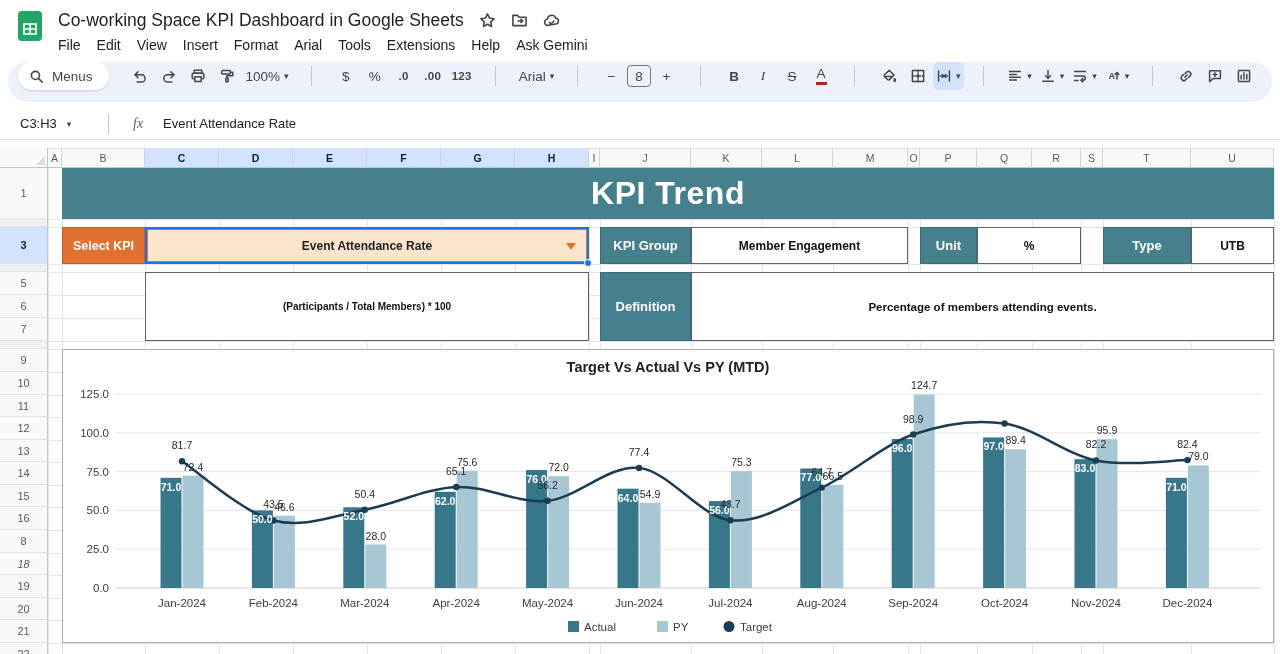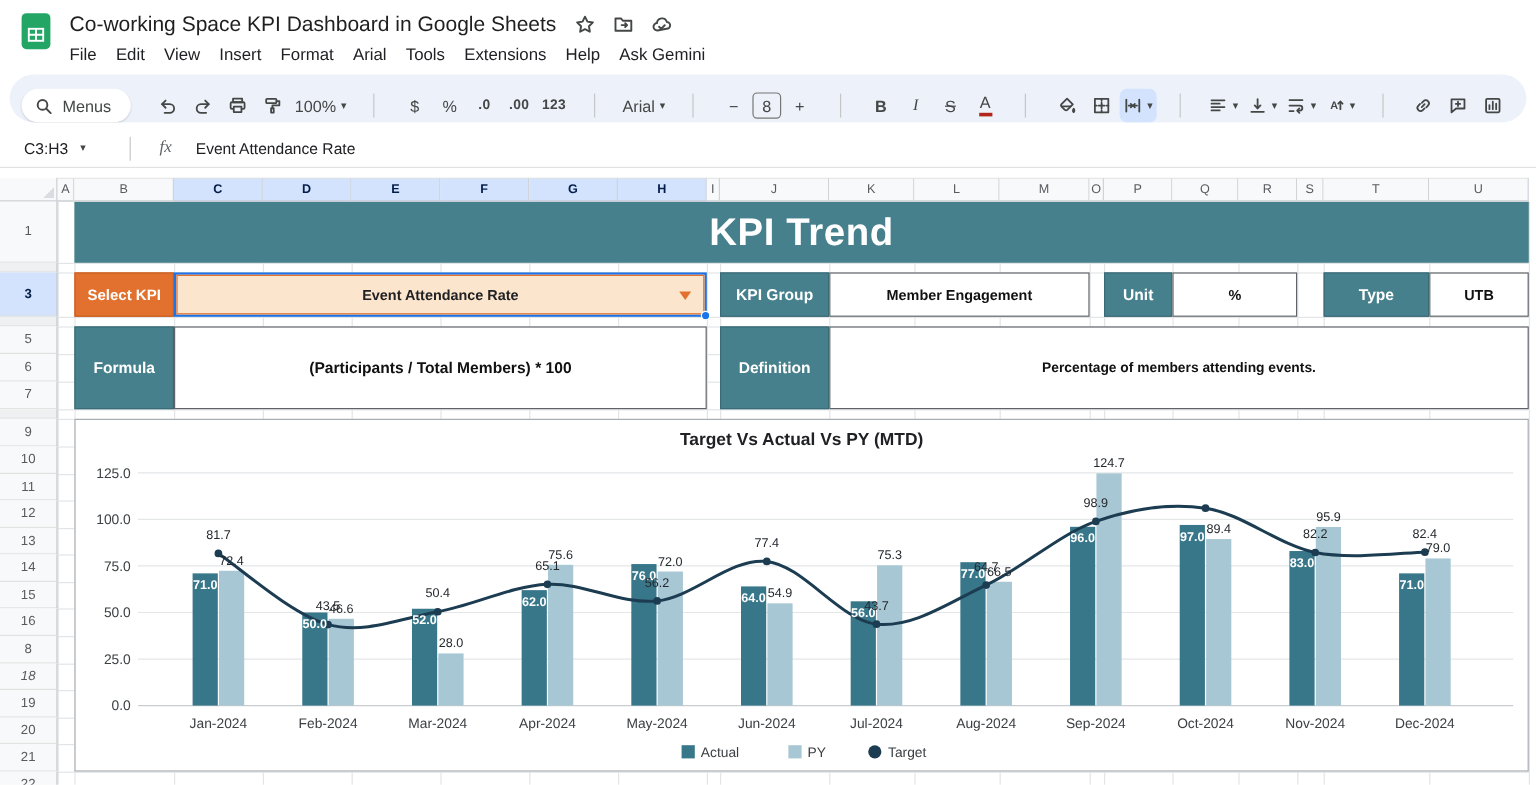--- a/index.html
+++ b/index.html
@@ -11,21 +11,21 @@
   .logo { width:28px; height:34px; margin-top:2px; }
   .tb-right { margin-left:14px;text-align:center; }
   .title-row { display:flex; align-items:center; gap:15px; height:26px; }
   .doc-title { font-size:17.5px; color:#1f1f1f; white-space:nowrap; }
   .tb-ic { color:#444746; display:flex; align-items:center; }
   .menubar { display:flex; margin-left:-8px; margin-top:1px; }
   .menu-item { padding:3px 8px; border-radius:8px; font-size:14px; color:#202124; white-space:nowrap; }
 
   
   .toolbar { margin:4px 8px 0; height:40px; background:#edf2fa; border-radius:21px;
-    display:flex; align-items:flex-end; padding:0 14px 0 10px; overflow:hidden; }
+    display:flex; align-items:flex-start; padding:0 14px 0 10px; overflow:hidden; }
   .menus-pill { display:flex; align-items:center; gap:7px; background:#fff; border-radius:16px;
     height:28px; padding:0 16px 0 10px; font-size:13.5px; color:#444746;
     box-shadow:0 1px 2px rgba(0,0,0,.15); margin-right:18px; flex:0 0 auto; }
   .tb-groups { display:flex; align-items:center; flex:1; min-width:0; justify-content:space-between; }
   .tb-group { display:flex; align-items:center; gap:2px; }
   .tb-btn { min-width:27px; height:28px; padding:0 3px; border-radius:6px; display:flex;
     align-items:center; justify-content:center; color:#444746; font-size:13.5px; }
   .tb-btn.active { background:#d3e3fd; }
   .tb-sep { width:1px; height:20px; background:#c4c7c5; flex:0 0 auto; }
   .glyph { font-weight:500; }
@@ -80,21 +80,21 @@
     border-left:5px solid transparent; border-right:5px solid transparent; border-top:7px solid #e2702e; }
   .fill-handle { position:absolute; right:-5px; bottom:-5px; width:8px; height:8px; border-radius:50%;
     background:#1a73e8; border:1.5px solid #fff; z-index:5; }
   .c-kpigroup-l { left:600px; top:79px; width:91px; height:37px; }
   .c-kpigroup-v { left:691px; top:79px; width:217px; height:37px; }
   .c-unit-l { left:920px; top:79px; width:57px; height:37px; }
   .c-unit-v { left:977px; top:79px; width:104px; height:37px; }
   .c-type-l { left:1103px; top:79px; width:88px; height:37px; }
   .c-type-v { left:1191px; top:79px; width:83px; height:37px; }
   .c-formula-l { left:62px; top:124px; width:83px; height:69px; }
-  .c-formula-v { left:145px; top:124px; width:444px; height:69px; font-size:13px; }
+  .c-formula-v { left:145px; top:124px; width:444px; height:69px; font-size:10px; }
   .c-def-l { left:600px; top:124px; width:91px; height:69px; }
   .c-def-v { left:691px; top:124px; width:583px; height:69px; font-size:11.5px; }
 
   .chart-box { position:absolute; left:62px; top:201px; width:1212px; height:294px; background:#fff;
     border:1px solid #a8adb2; z-index:2; }
   .chart-title { position:absolute; top:9px; left:0; right:0; text-align:center; font-weight:bold;
     font-size:14.5px; color:#202124; z-index:2; }
   .chart-mount { position:absolute; inset:0; z-index:1; }
   svg { font-family:"Liberation Sans","DejaVu Sans",sans-serif; }
 </style>
@@ -381,21 +381,20 @@
     </div>
     <span class="fill-handle"></span>
   </div>
   <div class="cellbox lab c-kpigroup-l">KPI Group</div>
   <div class="cellbox val c-kpigroup-v">Member Engagement</div>
   <div class="cellbox lab c-unit-l">Unit</div>
   <div class="cellbox val c-unit-v">%</div>
   <div class="cellbox lab c-type-l">Type</div>
   <div class="cellbox val c-type-v">UTB</div>
 
-  <div class="cellbox lab c-formula-l">Formula</div>
   <div class="cellbox val c-formula-v">(Participants / Total Members) * 100</div>
   <div class="cellbox lab c-def-l">Definition</div>
   <div class="cellbox val c-def-v">Percentage of members attending events.</div>
 
   <div class="chart-box">
     <div class="chart-title">Target Vs Actual Vs PY (MTD)</div>
     <div class="chart-mount"><svg width="1210" height="292">
           <g>
             <line x1="52" y1="238" x2="1198" y2="238" stroke="#c9cdd1" stroke-width="1"></line>
             <text x="46" y="242" text-anchor="end" font-size="11.5" fill="#3c4043">0.0</text>

